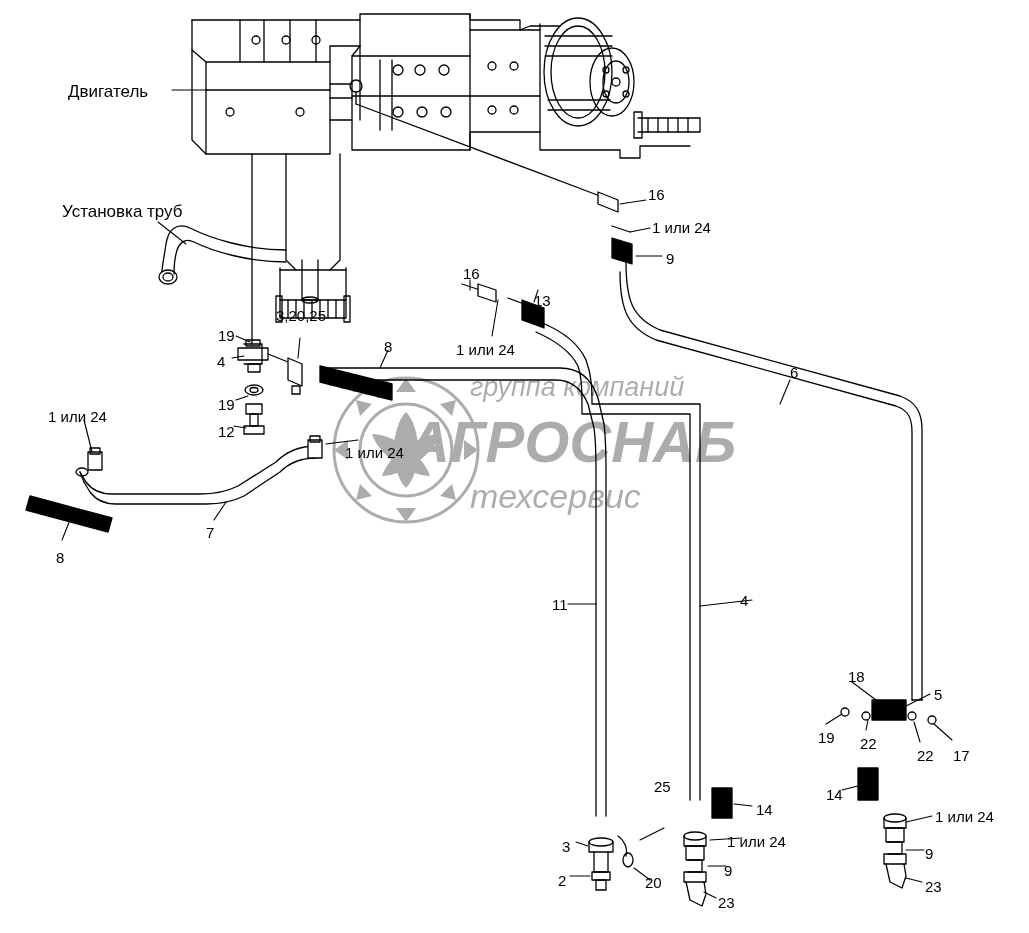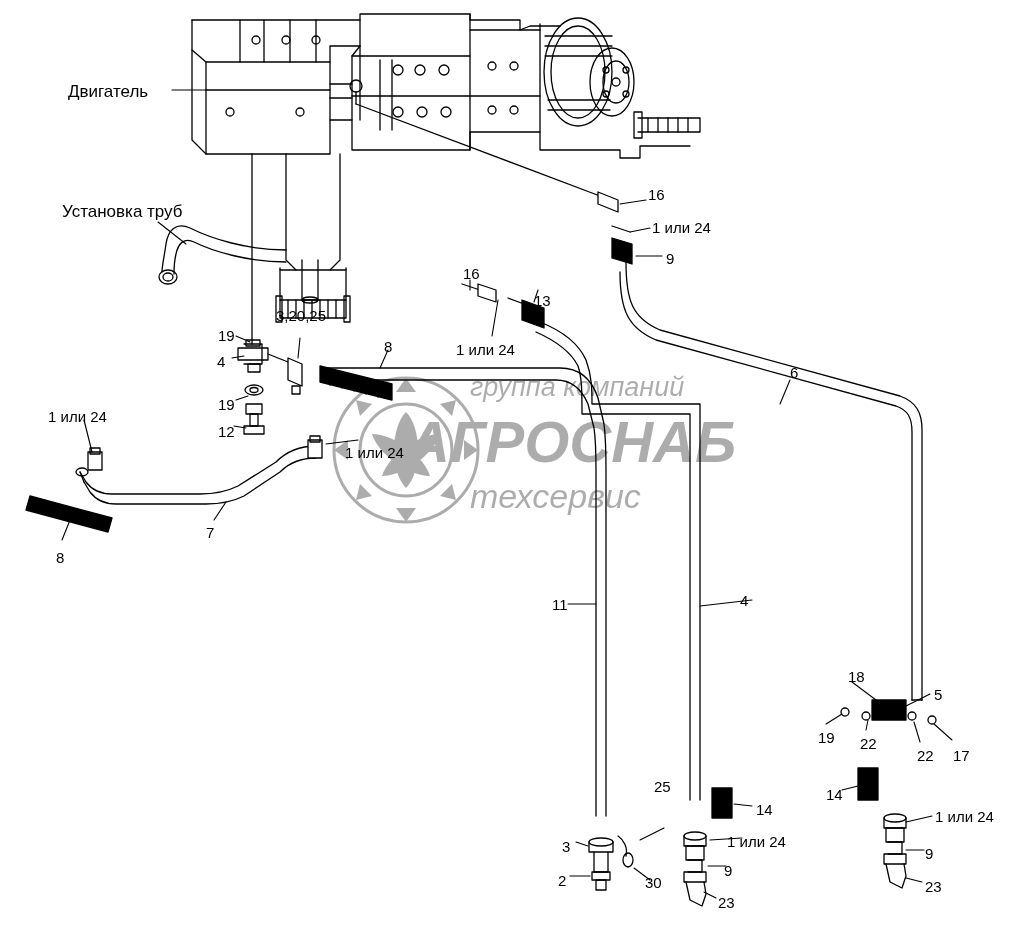--- a/index.html
+++ b/index.html
@@ -310,17 +310,17 @@
   <div class="lbl n" style="left:953px;top:747px">17</div>
   <div class="lbl n" style="left:826px;top:786px">14</div>
   <div class="lbl n" style="left:756px;top:801px">14</div>
   <div class="lbl n" style="left:935px;top:808px">1 или 24</div>
   <div class="lbl n" style="left:654px;top:778px">25</div>
   <div class="lbl n" style="left:727px;top:833px">1 или 24</div>
   <div class="lbl n" style="left:562px;top:838px">3</div>
   <div class="lbl n" style="left:724px;top:862px">9</div>
   <div class="lbl n" style="left:925px;top:845px">9</div>
   <div class="lbl n" style="left:558px;top:872px">2</div>
-  <div class="lbl n" style="left:645px;top:874px">30</div>
+  <div class="lbl n" style="left:645px;top:874px">20</div>
   <div class="lbl n" style="left:718px;top:894px">23</div>
   <div class="lbl n" style="left:925px;top:878px">23</div>
 
 </div>
 
 </body></html>

